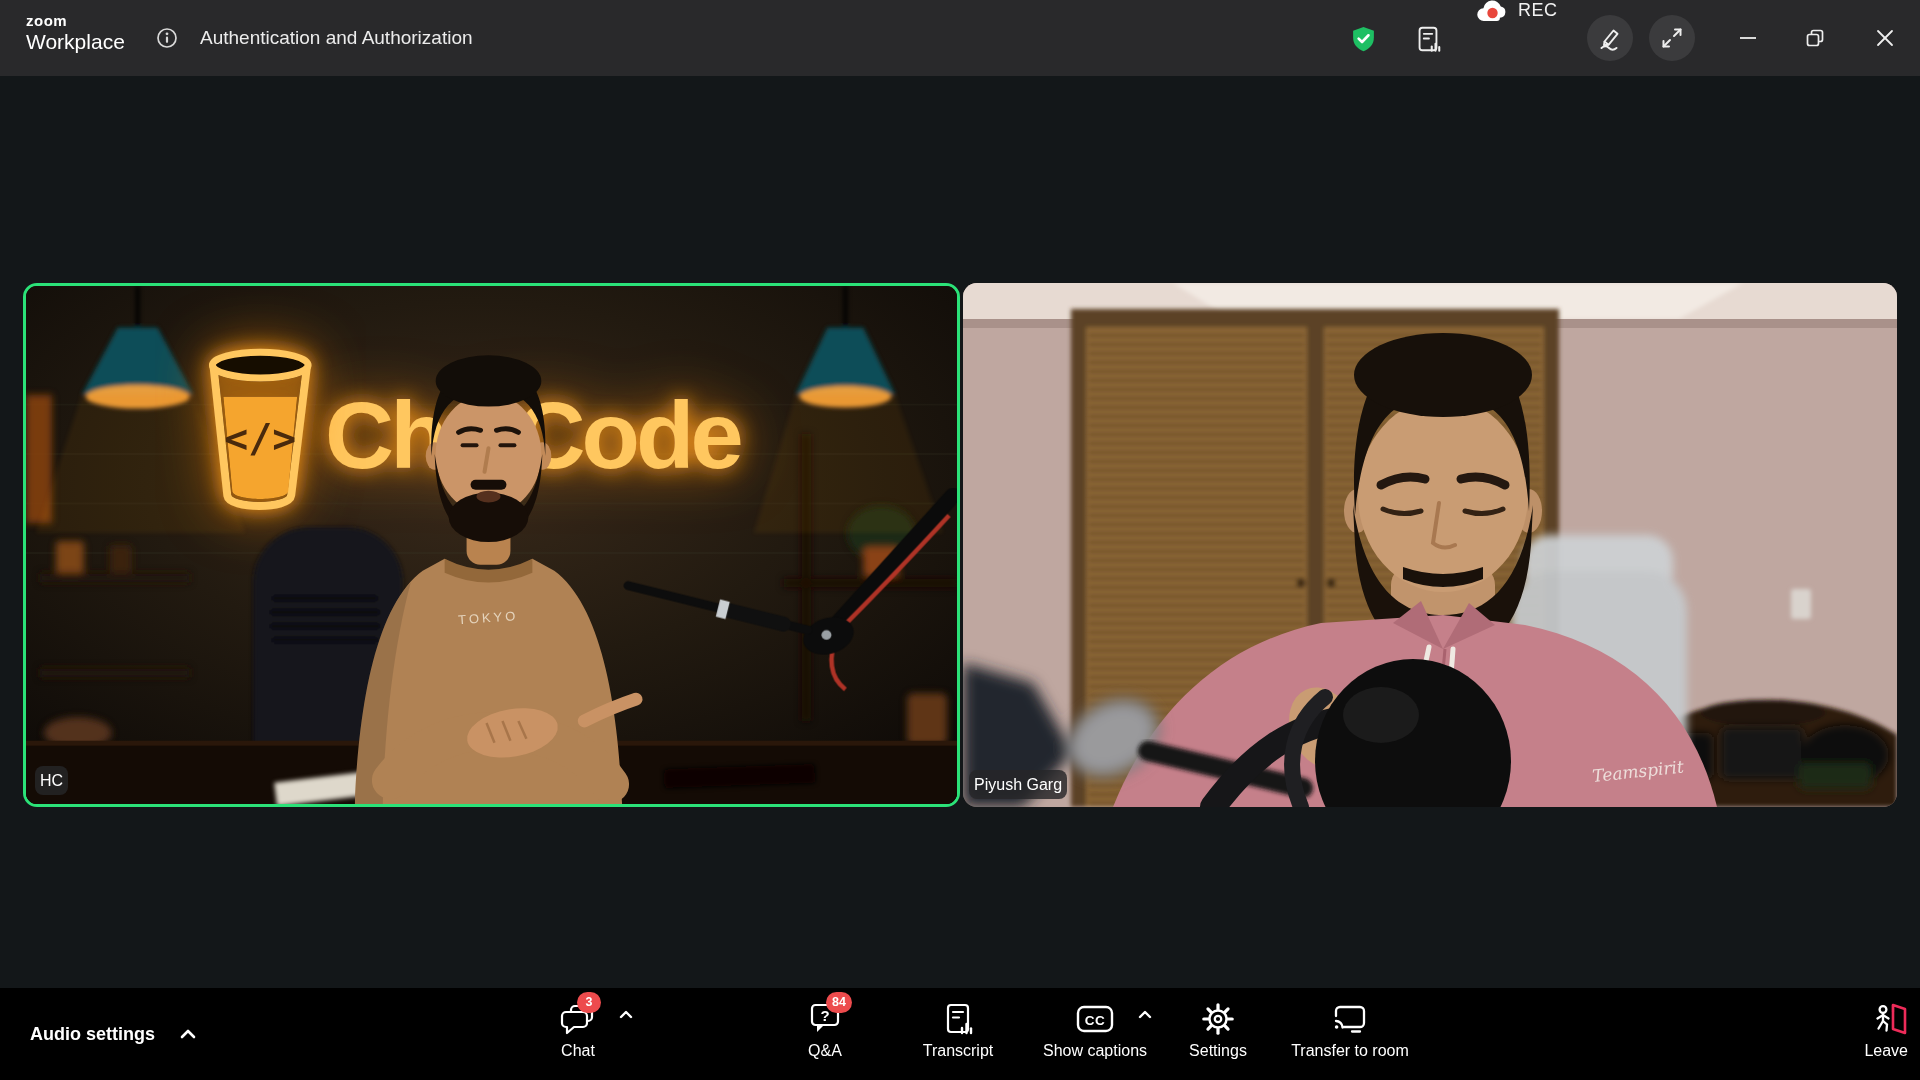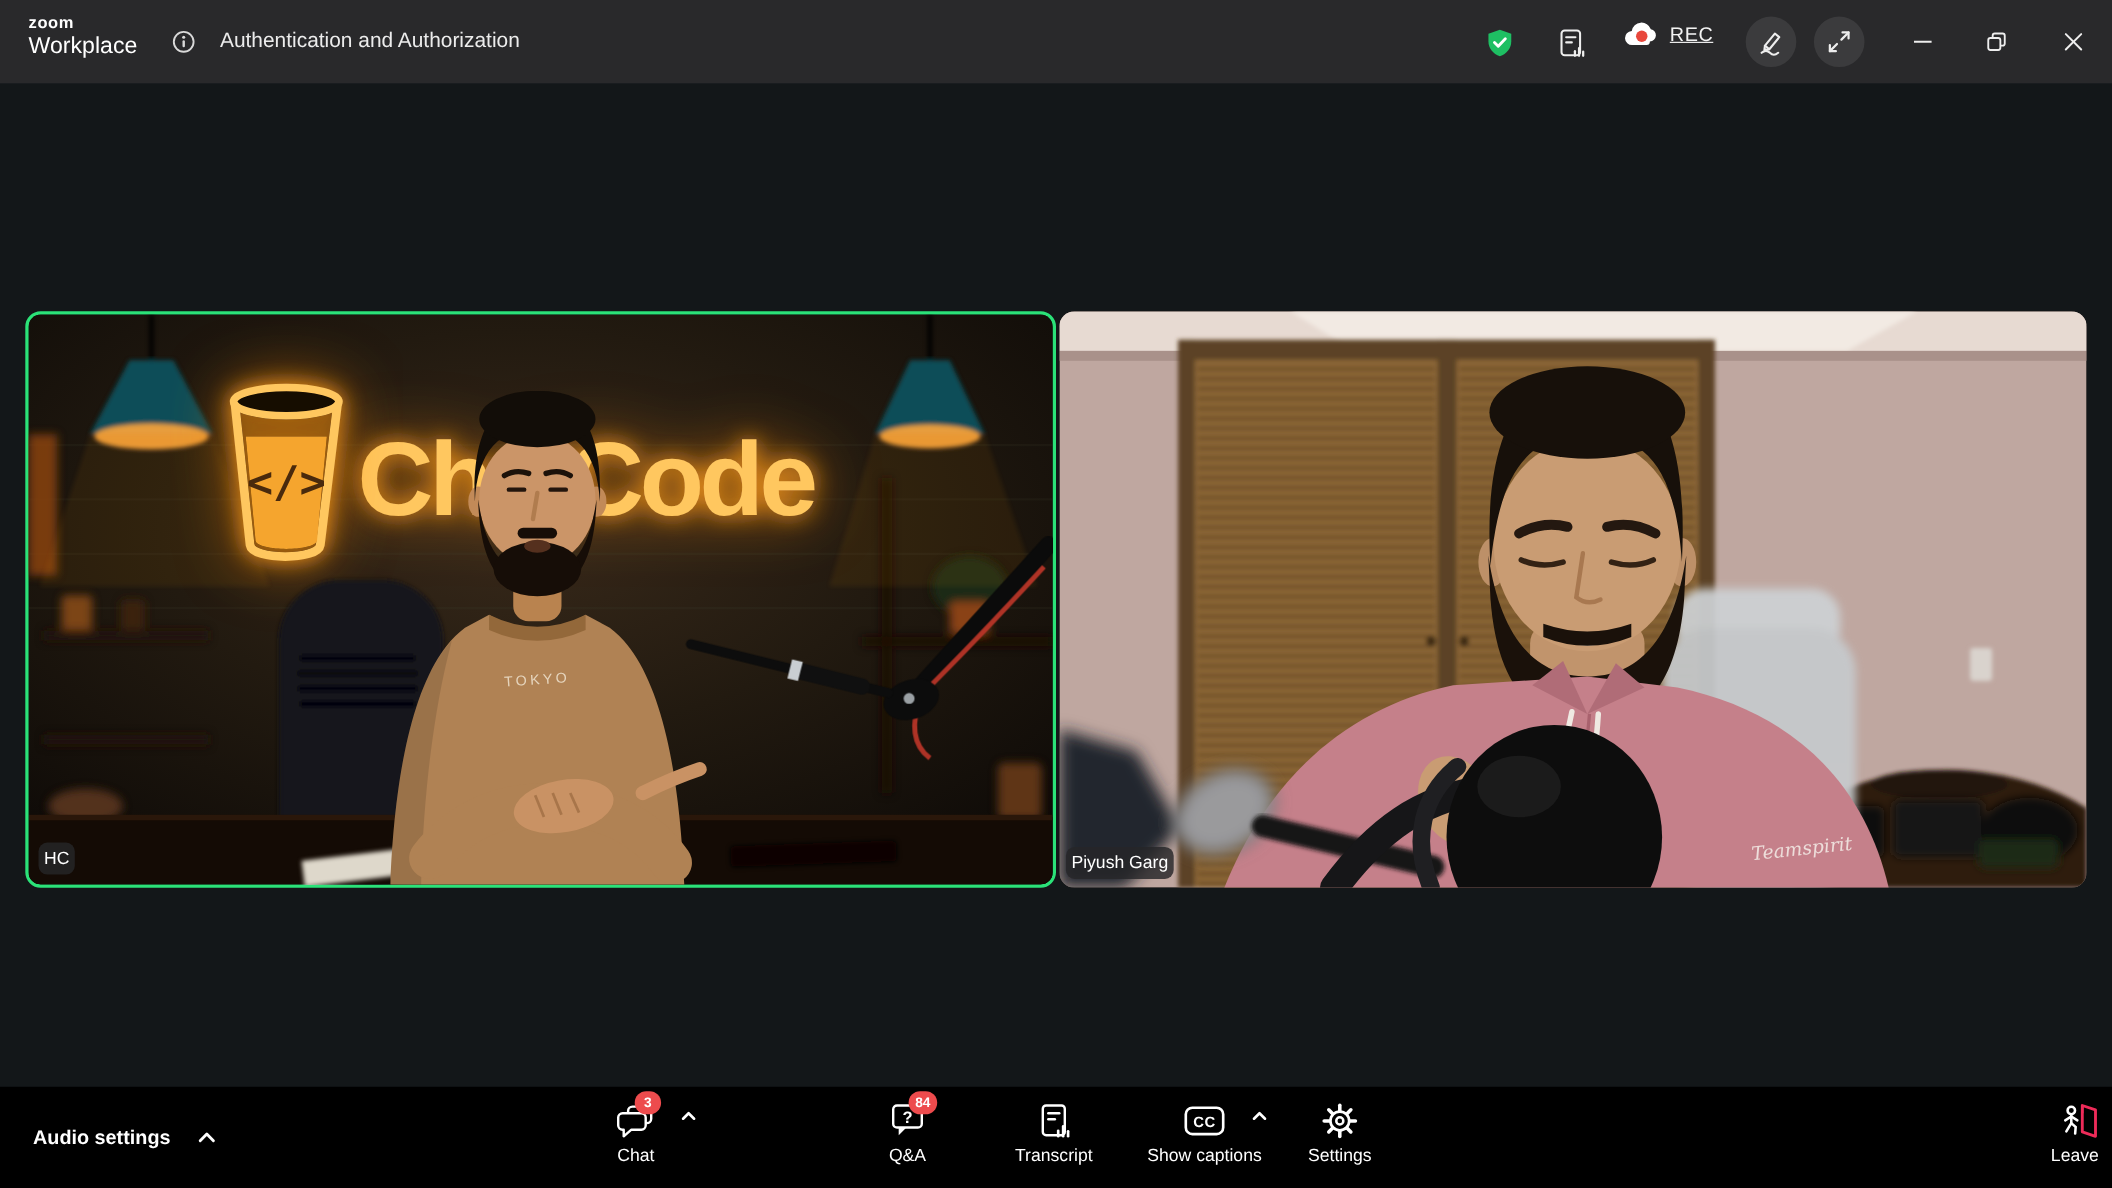--- a/index.html
+++ b/index.html
@@ -8,21 +8,21 @@
        -webkit-font-smoothing:antialiased;color:#fff;}
   
   .titlebar{position:absolute;top:0;left:0;right:0;height:76px;background:#29292b;}
   .brand{position:absolute;left:26px;top:13px;line-height:1;}
   .brand .b1{font-size:15px;font-weight:bold;letter-spacing:.5px;color:#fff;}
   .brand .b2{font-size:21px;font-weight:400;color:#fff;margin-top:3px;}
   .meeting-info{position:absolute;left:156px;top:0;height:76px;display:flex;align-items:center;gap:22px;}
   .meeting-title{font-size:19px;color:#ececec;}
   .tb-ico{position:absolute;display:flex;align-items:center;justify-content:center;background:none;border:none;padding:0;cursor:default;}
   .circle-btn{width:46px;height:46px;border-radius:50%;background:#3b3b3d;top:15px;}
-  .rec-group{position:absolute;left:1476px;top:0;height:63px;display:flex;align-items:center;gap:9px;text-decoration:underline;}
+  .rec-group{position:absolute;left:1476px;top:0;height:63px;display:flex;align-items:flex-start;gap:9px;}
   .rec-label{font-size:18px;color:#f2f2f2;letter-spacing:.5px;}
   
   .stage{position:absolute;top:76px;left:0;right:0;bottom:92px;background:#131719;}
   .tile{position:absolute;top:207px;height:524px;border-radius:14px;overflow:hidden;background:#0a0a0a;}
   .tile svg.scene{position:absolute;inset:0;width:100%;height:100%;display:block;}
   .tile-active{left:23px;width:937px;border:3px solid #2be278;box-sizing:border-box;}
   .tile-plain{left:963px;width:934px;}
   .nametag{position:absolute;left:9px;bottom:9px;background:rgba(38,38,40,.82);color:#fff;
            font-size:16px;padding:5px 5px;border-radius:8px;line-height:1.2;}
   
@@ -425,20 +425,31 @@
             <line x1="8.4" y1="29.6" x2="11.9" y2="26.1"></line>
               <line x1="26.1" y1="11.9" x2="29.6" y2="8.4"></line>
           </g>
           <circle cx="19" cy="19" r="9" fill="#000" stroke="#fff" stroke-width="2.6"></circle>
           <circle cx="19" cy="19" r="3.4" fill="none" stroke="#fff" stroke-width="2.4"></circle>
         </svg>
       </div>
       <span class="tlabel">Settings</span>
     </div>
 
+    <div class="tbtn" style="left:1270px">
+      <div class="ticon">
+        <svg width="40" height="36" viewBox="0 0 40 36">
+          <path d="M13,26 H30 A4,4 0 0 0 34,22 V10 A4,4 0 0 0 30,6 H10 A4,4 0 0 0 6,10 V15" fill="none" stroke="#fff" stroke-width="2.3" stroke-linecap="round"></path>
+          <path d="M6,20 a6.5,6.5 0 0 1 6.5,6.5" fill="none" stroke="#fff" stroke-width="2.3" stroke-linecap="round"></path>
+          <circle cx="6.6" cy="26" r="1.8" fill="#fff"></circle>
+          <line x1="22" y1="30.5" x2="30" y2="30.5" stroke="#fff" stroke-width="2.3" stroke-linecap="round"></line>
+        </svg>
+      </div>
+      <span class="tlabel">Transfer to room</span>
+    </div>
 
     <button class="leave-btn">
       <div class="ticon">
         <svg width="38" height="36" viewBox="0 0 38 34">
           <path d="M23,3 L35,7 L35,31 L23,27 Z" fill="none" stroke="#ee2b59" stroke-width="2.6" stroke-linejoin="round"></path>
           <line x1="23" y1="3" x2="23" y2="10" stroke="#ee2b59" stroke-width="2.2"></line>
           <g stroke="#fff" stroke-width="2.3" stroke-linecap="round" fill="none">
             <circle cx="13" cy="7.5" r="3.4"></circle>
             <path d="M13,11.5 L13,19"></path>
             <path d="M7.5,16.5 L13,13 L18.5,16.5"></path>

